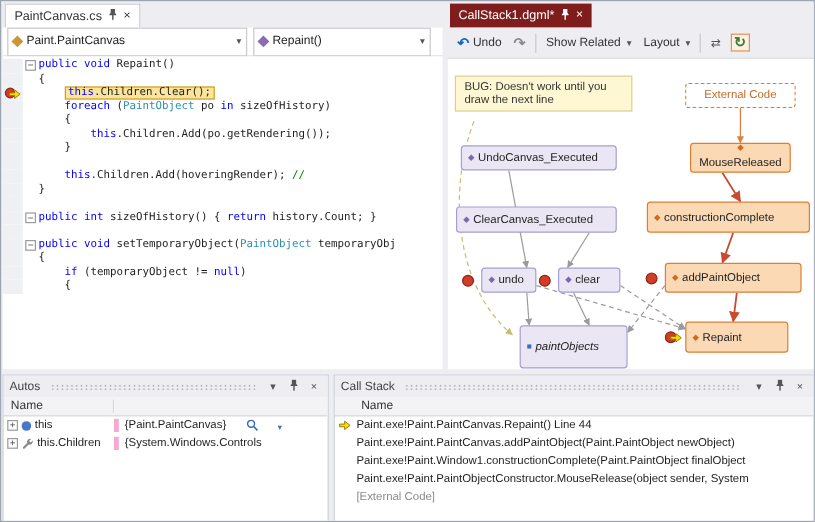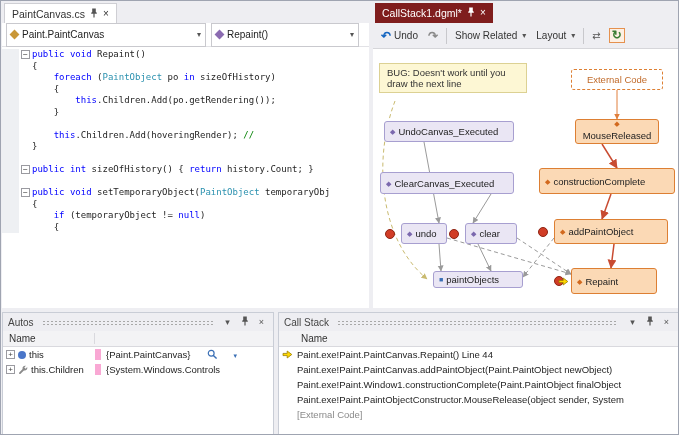--- a/index.html
+++ b/index.html
@@ -60,21 +60,21 @@
   #callstack-pane{left:277px;top:311px;width:401px;height:123px}
   .twtitle{height:18px;background:#eeeef2;display:flex;align-items:center;gap:4px;padding:0 5px;font-size:10px;color:#444}
   .grip{flex:1;height:5px;margin:0 4px;background-image:radial-gradient(circle,#a8a8a8 0.8px,transparent 0.9px);background-size:4px 3px}
   .twicon{width:13px;text-align:center;color:#555;font-size:9px;cursor:pointer}
   .gridhead{height:16px;background:#f3f3f5;border-bottom:1px solid #d9d9de;display:flex;font-size:10px;color:#333;align-items:center}
   .gh-name{width:92px;padding-left:6px;border-right:1px solid #d9d9de}
   .gh-val{flex:1;padding-left:5px}
   .gh-cs{padding-left:22px}
   .grid-row{height:15px;display:flex;align-items:center;font-size:9.5px;color:#1e1e1e;cursor:default}
   .a-name{width:92px;display:flex;align-items:center;gap:3px;padding-left:3px;overflow:hidden}
-  .a-val{flex:1;border-left:6px solid #f9a8d4;padding-left:5px;display:flex;align-items:flex-end;gap:16px;overflow:hidden;white-space:nowrap}
+  .a-val{flex:1;border-left:4px solid #f9a8d4;padding-left:5px;display:flex;align-items:flex-end;gap:16px;overflow:hidden;white-space:nowrap}
   .expander{width:9px;height:9px;border:1px solid #9a9aa0;background:#fff;font-size:8px;line-height:7px;text-align:center;color:#444;flex:none;cursor:pointer}
   .inst-icon{width:8px;height:8px;border-radius:50%;background:#4a76c9;flex:none}
   .mchev{font-size:7px;color:#3a6fb5}
   .cs-row{height:15px;display:flex;align-items:center;font-size:9.5px;color:#1e1e1e;white-space:nowrap;overflow:hidden}
   .cs-margin{width:18px;flex:none;position:relative;height:100%}
   .cs-margin svg{position:absolute;left:3px;top:3px}
   .cs-ext{color:#8a8a8a}
 </style>
 </head>
 <body>
@@ -100,20 +100,23 @@
       <div class="dropdown" id="dd-member">
         <span class="dd-diamond" style="background:#8b6bb1"></span>
         <span>Repaint()</span>
         <span class="chev">▾</span>
       </div>
     </div>
     <div class="code-area">
       <div>
           <div class="code-line"><span class="code-margin"></span><span class="code-fold"><span class="fold-box">−</span></span><span class="code-content"><span class="tok-kw">public</span><span class="tok-pl"> </span><span class="tok-kw">void</span><span class="tok-pl"> Repaint()</span></span></div>
           <div class="code-line"><span class="code-margin"></span><span class="code-fold"></span><span class="code-content"><span class="tok-pl">{</span></span></div>
+          <div class="code-line"><span class="code-margin"><span class="bp-dot"></span><svg class="cur-arrow" width="11" height="9" viewBox="0 0 11 9">
+                <path d="M1 3.4h4.2V1l4.6 3.5-4.6 3.5V5.6H1z" fill="#ffd800" stroke="#9a7d00" stroke-width="0.8"></path>
+              </svg></span><span class="code-fold"></span><span class="code-content">    <span class="hl-box"><span class="tok-kw">this</span><span class="tok-pl">.Children.Clear();</span></span></span></div>
           <div class="code-line"><span class="code-margin"></span><span class="code-fold"></span><span class="code-content">    <span class="tok-kw">foreach</span><span class="tok-pl"> (</span><span class="tok-type">PaintObject</span><span class="tok-pl"> po </span><span class="tok-kw">in</span><span class="tok-pl"> sizeOfHistory)</span></span></div>
           <div class="code-line"><span class="code-margin"></span><span class="code-fold"></span><span class="code-content">    <span class="tok-pl">{</span></span></div>
           <div class="code-line"><span class="code-margin"></span><span class="code-fold"></span><span class="code-content">        <span class="tok-kw">this</span><span class="tok-pl">.Children.Add(po.getRendering());</span></span></div>
           <div class="code-line"><span class="code-margin"></span><span class="code-fold"></span><span class="code-content">    <span class="tok-pl">}</span></span></div>
           <div class="code-line"><span class="code-margin"></span><span class="code-fold"></span><span class="code-content"></span></div>
           <div class="code-line"><span class="code-margin"></span><span class="code-fold"></span><span class="code-content">    <span class="tok-kw">this</span><span class="tok-pl">.Children.Add(hoveringRender); </span><span class="tok-com">//</span></span></div>
           <div class="code-line"><span class="code-margin"></span><span class="code-fold"></span><span class="code-content"><span class="tok-pl">}</span></span></div>
           <div class="code-line"><span class="code-margin"></span><span class="code-fold"></span><span class="code-content"></span></div>
           <div class="code-line"><span class="code-margin"></span><span class="code-fold"><span class="fold-box">−</span></span><span class="code-content"><span class="tok-kw">public</span><span class="tok-pl"> </span><span class="tok-kw">int</span><span class="tok-pl"> sizeOfHistory() { </span><span class="tok-kw">return</span><span class="tok-pl"> history.Count; }</span></span></div>
           <div class="code-line"><span class="code-margin"></span><span class="code-fold"></span><span class="code-content"></span></div>
@@ -215,21 +218,21 @@
           <div class="gnode event" style="left: 92px; top: 174px; width: 52px; height: 21px; text-align: center;">
             <span class="gicon" style="color: rgb(123, 104, 174);">◆</span>
             <span>clear</span>
           </div>
           <div class="gbp" style="left: 76px; top: 179.5px;"></div>
           <div class="gnode hot" style="left: 181px; top: 170px; width: 114px; height: 25px;">
             <span class="gicon" style="color: rgb(210, 105, 30);">◆</span>
             <span>addPaintObject</span>
           </div>
           <div class="gbp" style="left: 165px; top: 177.5px;"></div>
-          <div class="gnode data" style="left: 60px; top: 222px; width: 90px; height: 17px;">
+          <div class="gnode data" style="left: 60px; top: 222px; width: 90px; height: 36px; font-style: italic;">
             <span class="gicon" style="color: rgb(58, 111, 181);">■</span>
             <span>paintObjects</span>
           </div>
           <div class="gnode hot" style="left: 198px; top: 219px; width: 86px; height: 26px;">
             <span class="gicon" style="color: rgb(210, 105, 30);">◆</span>
             <span>Repaint</span>
           </div>
           <div class="gmarker" style="left: 181px; top: 226px;">
             <span class="mdot"></span>
             <svg class="" width="11" height="9" viewBox="0 0 11 9">

